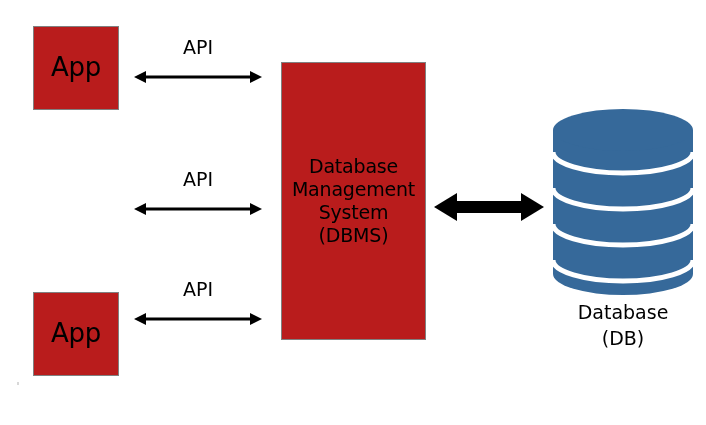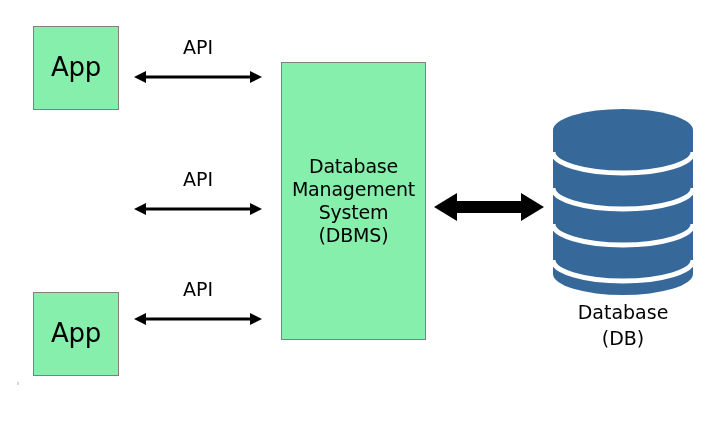--- a/index.html
+++ b/index.html
@@ -20,21 +20,21 @@
     left: 0;
     top: 0;
     width: 706px;
     height: 425px;
   }
 
   
   .node-box {
     position: absolute;
     box-sizing: border-box;
-    background: #86efac;
+    background: #b91c1c;
     border: 1px solid #808080;
     display: flex;
     align-items: center;
     justify-content: center;
     text-align: center;
   }
   .node-label {
     font-size: 26px;
     line-height: 1.12;
     color: #000000;

